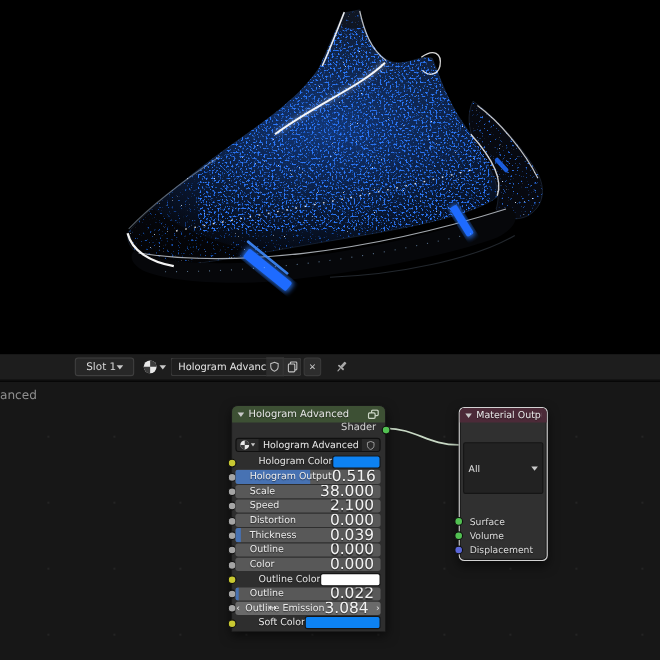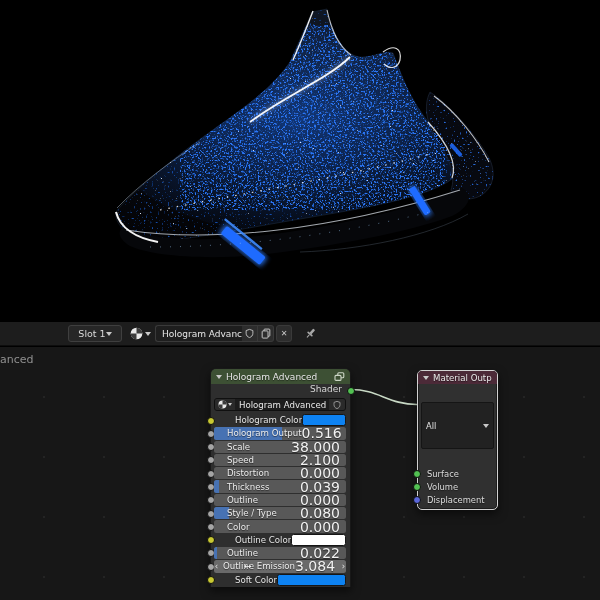--- a/index.html
+++ b/index.html
@@ -301,28 +301,20 @@
         <div class="nrow">
           <span class="socket in gray"></span>
           <div class="slider">
             <span class="slabel">Outline</span>
             <span class="svalue">0.000</span>
           </div>
         </div>
         <div class="nrow">
           <span class="socket in gray"></span>
           <div class="slider">
-            <span class="sfill" style="width: 11.5%;"></span>
-            <span class="slabel">Style / Type</span>
-            <span class="svalue">0.080</span>
-          </div>
-        </div>
-        <div class="nrow">
-          <span class="socket in gray"></span>
-          <div class="slider">
             <span class="slabel">Color</span>
             <span class="svalue">0.000</span>
           </div>
         </div>
         <div class="nrow colorrow">
           <span class="socket in yellow"></span>
           <span class="plabel">Outline Color</span>
           <span class="swatch" style="background: rgb(255, 255, 255);"></span>
         </div>
         <div class="nrow">

